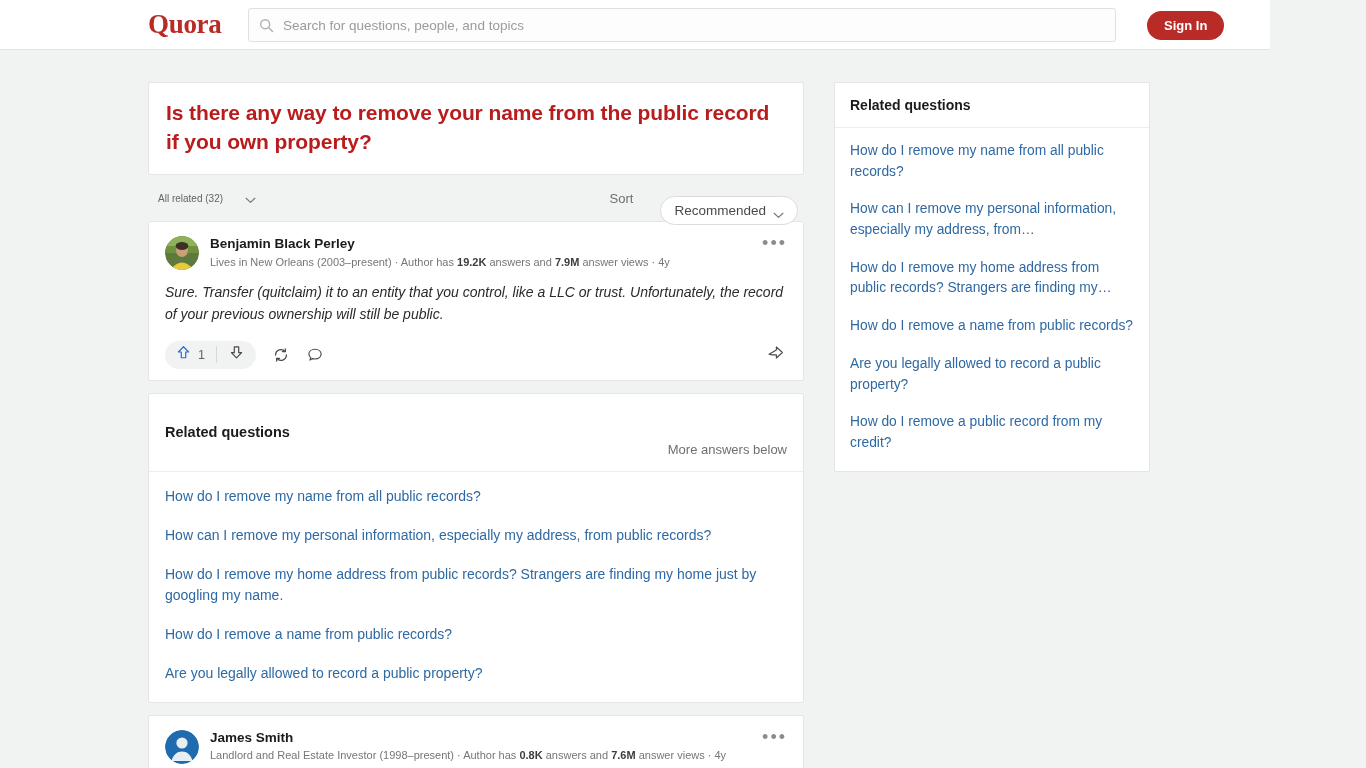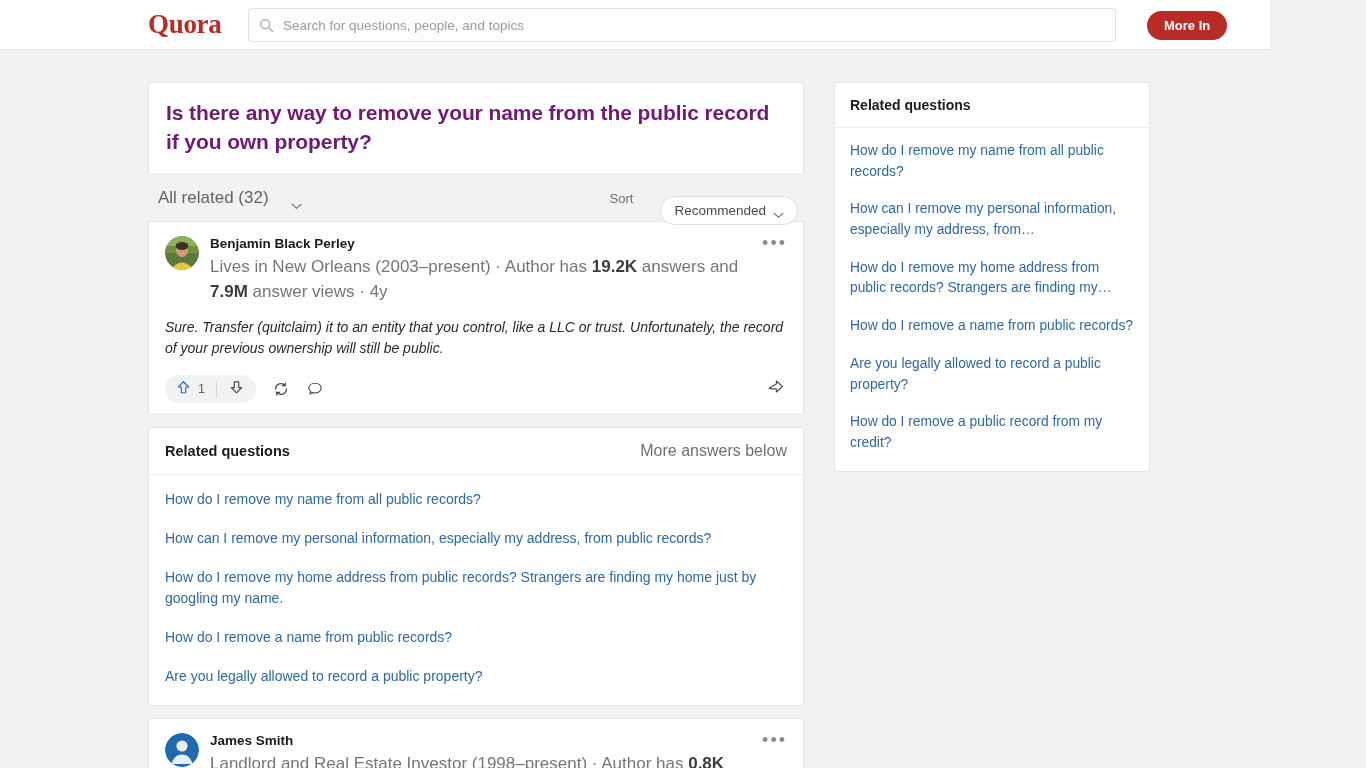--- a/index.html
+++ b/index.html
@@ -56,31 +56,31 @@
   .card {
     background: #ffffff;
     border: 1px solid #e5e5e5;
     border-radius: 2px;
   }
 
   
   .qtitle {
     padding: 16px 17px 18px 17px;
     font-size: 21px; font-weight: bold; line-height: 1.36;
-    color: #701a75; letter-spacing: -0.1px;
+    color: #b91c1c; letter-spacing: -0.1px;
   }
 
   
   .filter-row {
     display: flex; align-items: center; justify-content: space-between;
     height: 46px; padding: 0 6px 0 10px;
   }
   .all-related {
     display: flex; align-items: center; gap: 22px;
-    font-size: 17px; color: #636363; cursor: pointer;
+    font-size: 10px; color: #636363; cursor: pointer;
   }
   .sort-group { display: flex; align-items: center; gap: 27px; }
   .sort-label { font-size: 13px; color: #6f6f6f; }
   .sort-pill {
     display: flex; align-items: center; gap: 7px;
     border: 1px solid #dcdcdc; border-radius: 17px;
     background: #fff; padding: 6px 13px;
     font-size: 13.5px; color: #4a4a4a; cursor: pointer; margin-top: 24px;
   }
   .chev { width: 11px; height: 7px; flex: 0 0 11px; }
@@ -88,21 +88,21 @@
   
   .answer { padding: 12px 16px 8px 16px; margin-bottom: 12px; }
   .ans-head { display: flex; align-items: flex-start; position: relative; }
   .avatar {
     width: 34px; height: 34px; border-radius: 50%;
     flex: 0 0 34px; margin-right: 11px; margin-top: 2px;
     overflow: hidden;
   }
   .ans-meta { flex: 1; padding-right: 42px; }
   .ans-name { font-size: 13.5px; font-weight: bold; color: #1b1b1b; line-height: 1.45; }
-  .ans-cred { font-size: 17px; color: #767676; line-height: 1.5; }
+  .ans-cred { font-size: 11px; color: #767676; line-height: 1.5; }
   .ans-cred b { color: #3d3d3d; font-weight: bold; }
   .dots {
     position: absolute; right: 0px; top: 2px;
     font-size: 18px; color: #8c8c8c; letter-spacing: 2px;
     cursor: pointer; line-height: 14px;
   }
   .ans-body { font-size: 14px; color: #2b2b2b; line-height: 1.55; margin-top: 12px; }
   .ans-body p { margin-bottom: 14px; font-style: italic; }
 
   
@@ -121,21 +121,21 @@
   .downvote { padding: 0 11px; display: flex; align-items: center; }
   .act-icon { width: 18px; height: 18px; margin-left: 16px; cursor: pointer; }
   .share-right { position: absolute; right: 2px; top: 5px; cursor: pointer; }
 
   
   .rq-head {
     display: flex; align-items: center; justify-content: space-between;
     padding: 14px 16px; border-bottom: 1px solid #ededed;
   }
   .rq-title { font-size: 14.5px; font-weight: bold; color: #1b1b1b; }
-  .rq-more { font-size: 16px; color: #6f6f6f; cursor: pointer; }
+  .rq-more { font-size: 13px; color: #6f6f6f; cursor: pointer; margin-top: 34px; }
   .rq-list { padding: 14px 16px 16px 16px; }
   .rq-item {
     display: block; font-size: 14px; color: #2e69a3;
     line-height: 1.5; margin-bottom: 18px; cursor: pointer;
   }
   .rq-item:last-child { margin-bottom: 2px; }
 
   
   .side-head { padding: 13px 15px; border-bottom: 1px solid #ededed; }
   .side-title { font-size: 14px; font-weight: bold; color: #1b1b1b; }
@@ -155,21 +155,21 @@
   <div class="search-wrap">
     <span class="search-icon">
       <svg viewBox="0 0 16 16" width="15" height="15">
         <circle cx="6.6" cy="6.6" r="4.8" fill="none" stroke="#b0b0b0" stroke-width="1.5"></circle>
         <line x1="10.2" y1="10.2" x2="14.4" y2="14.4" stroke="#b0b0b0" stroke-width="1.5" stroke-linecap="round"></line>
       </svg>
     </span>
     <input class="search-input" type="text" placeholder="Search for questions, people, and topics" style="">
   </div>
 
-  <button class="signin-btn">More In</button>
+  <button class="signin-btn">Sign In</button>
 </div>
 
 <div class="page">
 
   <div class="main-col">
 
     <div class="card">
       <div class="qtitle">Is there any way to remove your name from the public record if you own property?</div>
     </div>
 

